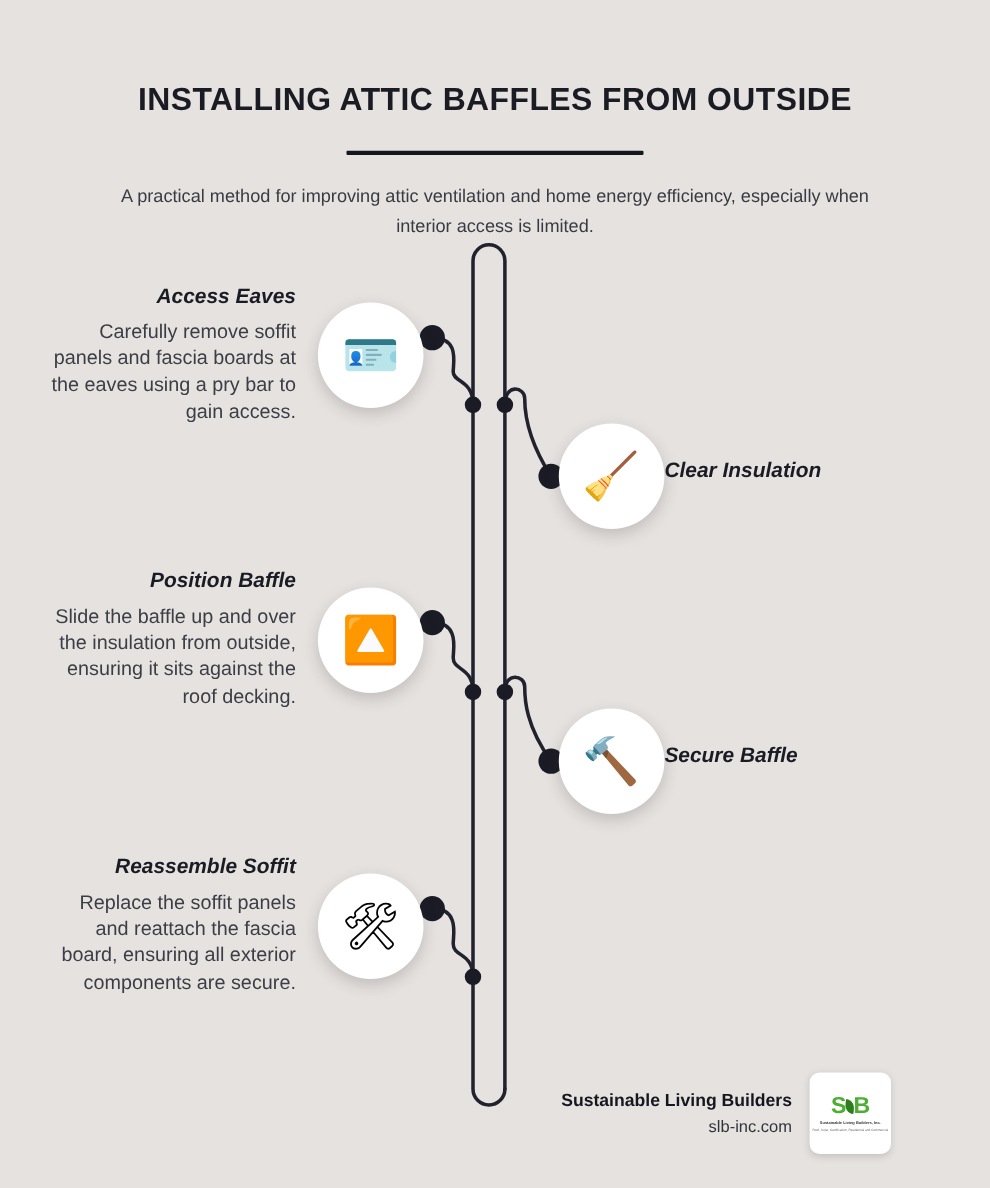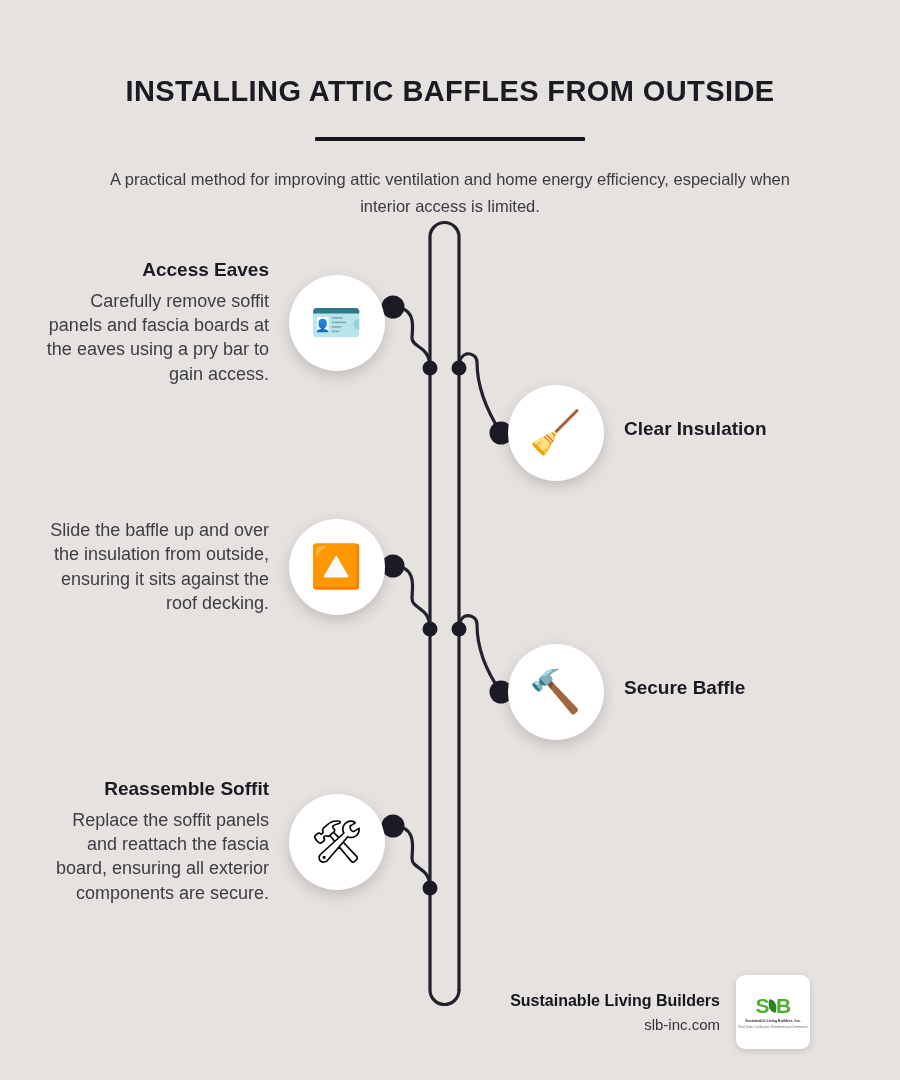--- a/index.html
+++ b/index.html
@@ -91,29 +91,29 @@
   }
   .txt {
     width: 230px;
   }
   .step.left .txt {
     text-align: right;
     margin-right: 20px;
   }
   .step.right .txt {
     text-align: left;
-    margin-left: 20px;
   }
   .step-title {
     font-size: 19px;
     font-weight: 700;
     color: #1b1b24;
     margin: 0 0 8px 0;
     line-height: 1.15;
     white-space: nowrap;
+    font-style: italic;
   }
   .step.left .step-title { text-align: right; }
   .step.right .step-title { text-align: left; }
   .step-desc {
     font-size: 18px;
     line-height: 1.35;
     color: #3d3d45;
     margin: 0;
   }
 
@@ -238,20 +238,21 @@
     <div class="bubble">
       <span>🧹</span>
     </div>
     <div class="txt">
       <p class="step-title">Clear Insulation</p>
     </div>
   </div>
 
   <div class="step left" style="left:40px; top:518px; width:345px;">
     <div class="txt">
+      <p class="step-title">Position Baffle</p>
       <p class="step-desc">Slide the baffle up and over the insulation from outside, ensuring it sits against the roof decking.</p>
     </div>
     <div class="bubble">
       <span>🔼</span>
     </div>
   </div>
 
   <div class="step right" style="left:508px; top:644px; width:350px;">
     <div class="bubble">
       <span>🔨</span>

